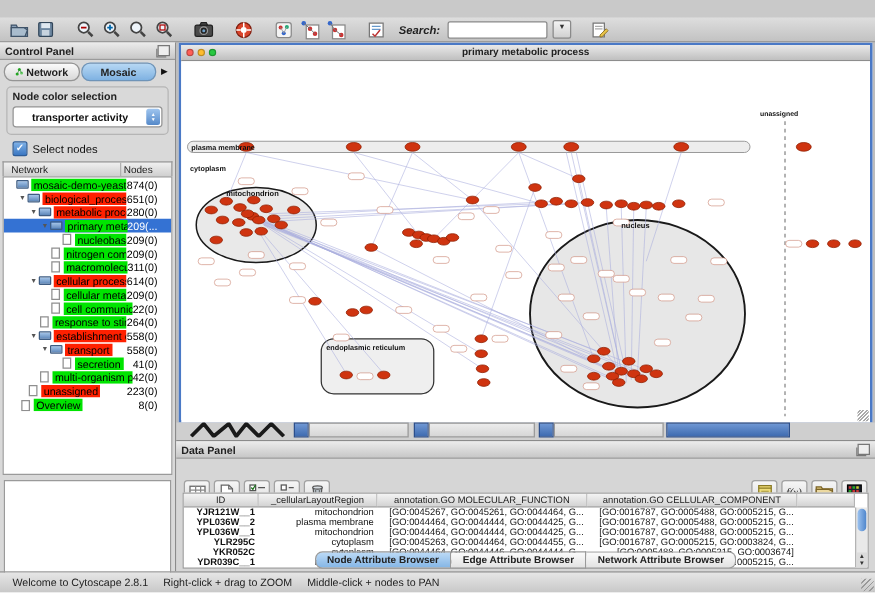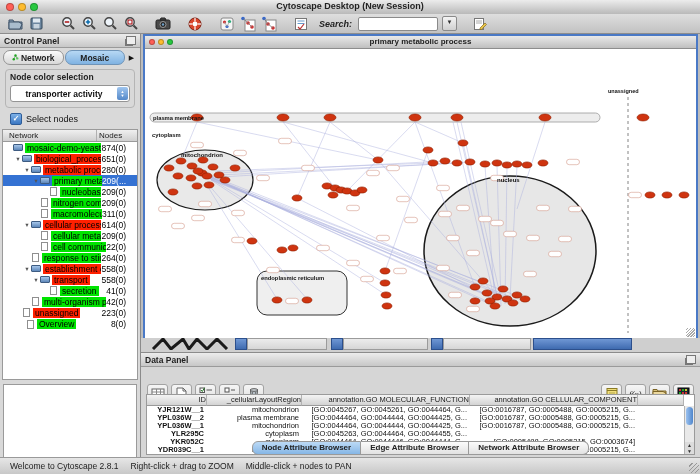--- a/index.html
+++ b/index.html
@@ -63,49 +63,41 @@
   .frag{position:absolute;top:0;height:12px;box-sizing:border-box;}
   .frag.blue{background:linear-gradient(#6f97d4,#3f6bb0);border:1px solid #2c4f8c;}
   .frag.strip{background:linear-gradient(#ececec,#d6d6d6);border:1px solid #9b9b9b;}
   
   .dpanel{position:absolute;left:141px;top:352px;width:559px;height:105px;background:#d6d6d6;border-top:1px solid #8b8b8b;box-sizing:border-box;}
   .dp-toolbar{height:23px;display:flex;align-items:center;gap:3px;padding:2px 6px 1px 6px;}
   .dbtn{width:19px;height:17px;border:1px solid #a2a2a2;border-radius:3px;background:linear-gradient(#f6f6f6,#dcdcdc);display:flex;align-items:center;justify-content:center;margin-top:25px;}
   .dp-right{margin-left:auto;display:flex;gap:3px;}
   .dp-table{position:relative;margin:1px 5px 0 5px;height:59px;background:#fff;border:1px solid #9a9a9a;overflow:hidden;}
   .dp-head{display:flex;height:11px;}
-  .dp-head .hc{box-sizing:border-box;border-right:1px solid #b3b3b3;border-bottom:1px solid #9a9a9a;background:linear-gradient(#f4f4f4,#d3d3d3);font-size:7.5px;color:#222;text-align:right;line-height:10px;overflow:hidden;white-space:nowrap;}
+  .dp-head .hc{box-sizing:border-box;border-right:1px solid #b3b3b3;border-bottom:1px solid #9a9a9a;background:linear-gradient(#f4f4f4,#d3d3d3);font-size:7.5px;color:#222;text-align:center;line-height:10px;overflow:hidden;white-space:nowrap;}
   .dp-row{display:flex;height:8px;}
   .dp-row .c{box-sizing:border-box;font-size:7.5px;line-height:8px;padding:0 3px;overflow:hidden;white-space:nowrap;color:#111;text-align:right;}
   .dp-row .c.b{font-weight:bold;}
   .vscroll{position:absolute;right:0;top:11px;bottom:0;width:10px;background:#e9e9e9;border-left:1px solid #b3b3b3;box-sizing:border-box;}
   .vthumb{position:absolute;left:1px;top:1px;width:7px;height:18px;border-radius:4px;background:linear-gradient(90deg,#9cc2ef,#4f86cc);}
   .varrows{position:absolute;left:0;bottom:0;width:9px;text-align:center;font-size:5px;line-height:6px;color:#333;background:#dcdcdc;}
   .dp-tabs{position:absolute;left:0;right:0;bottom:2px;display:flex;justify-content:center;}
   .seg{height:12px;line-height:12px;padding:0 9px;font-size:8px;font-weight:bold;color:#222;background:linear-gradient(#fbfbfb,#e2e2e2);border:1px solid #9a9a9a;border-left:none;white-space:nowrap;}
   .seg:first-child{border-left:1px solid #9a9a9a;border-radius:6px 0 0 6px;}
   .seg:last-child{border-radius:0 6px 6px 0;}
   .seg.sel{background:linear-gradient(#bcdaf6,#85b6e6);}
   
   .statusbar{position:absolute;left:0;top:457px;width:700px;height:17px;background:linear-gradient(#e6e6e6,#c8c8c8);border-top:1px solid #9a9a9a;display:flex;align-items:center;gap:12px;padding:0 10px;box-sizing:border-box;font-size:8.5px;color:#222;}
   .sgrip{position:absolute;right:1px;bottom:1px;width:10px;height:10px;background:repeating-linear-gradient(135deg,transparent 0 2px,#999 2px 3px);}
 </style>
 </head>
 <body>
 
 <div class="app">
 
-  <div class="titlebar">
-    <div class="lights">
-      <div class="light r"></div>
-      <div class="light y"></div>
-      <div class="light g"></div>
-    </div>
-    <div class="ttl">Cytoscape Desktop (New Session)</div>
-  </div>
 
   <div class="toolbar">
     <span class="tbtn">
         <svg width="15" height="13" viewBox="0 0 15 13">
           <path d="M1 3h4l1 2h8v7H1z" fill="#8ba1b8" stroke="#3e5268" stroke-width="1"></path>
           <path d="M1 5h10l3 2-2 5H1z" fill="#a9bccd" stroke="#3e5268" stroke-width="1"></path>
         </svg>
       </span>
     <span class="tbtn">
         <svg width="13" height="13" viewBox="0 0 13 13">
@@ -346,21 +338,21 @@
           <span class="icon-file"></span>
           <span class="lbl hl-green">multi-organism pro</span>
           <span class="cnt">42(0)</span>
         </div>
         <div class="tree-row" style="padding-left: 11px;">
           <span class="exp"></span>
           <span class="icon-file"></span>
           <span class="lbl hl-red">unassigned</span>
           <span class="cnt">223(0)</span>
         </div>
-        <div class="tree-row" style="padding-left: 15px; align-items: flex-end;">
+        <div class="tree-row" style="padding-left: 5px; align-items: flex-end;">
           <span class="exp"></span>
           <span class="icon-file"></span>
           <span class="lbl hl-green">Overview</span>
           <span class="cnt">8(0)</span>
         </div>
       </div>
     <div class="birdseye"></div>
   </div>
 
   <div class="netarea">
@@ -662,20 +654,21 @@
           <div class="dp-row">
             <div class="c b" style="width: 60px;">YPL036W__1</div>
             <div class="c" style="width: 95px;">mitochondrion</div>
             <div class="c" style="width: 168px;">[GO:0044464, GO:0044444, GO:0044425, G...</div>
             <div class="c" style="width: 168px;">[GO:0016787, GO:0005488, GO:0005215, G...</div>
           </div>
           <div class="dp-row">
             <div class="c b" style="width: 60px;">YLR295C</div>
             <div class="c" style="width: 95px;">cytoplasm</div>
             <div class="c" style="width: 168px;">[GO:0045263, GO:0044464, GO:0044455, G...</div>
+            <div class="c" style="width: 168px;">[GO:0016787, GO:0005215, GO:0003824, G...</div>
           </div>
           <div class="dp-row">
             <div class="c b" style="width: 60px;">YKR052C</div>
             <div class="c" style="width: 95px;">cytoplasm</div>
             <div class="c" style="width: 168px;">[GO:0044464, GO:0044446, GO:0044444, G...</div>
             <div class="c" style="width: 168px;">[GO:0005488, GO:0005215, GO:0003674]</div>
           </div>
           <div class="dp-row">
             <div class="c b" style="width: 60px;">YDR039C__1</div>
             <div class="c" style="width: 95px;">mitochondrion</div>

